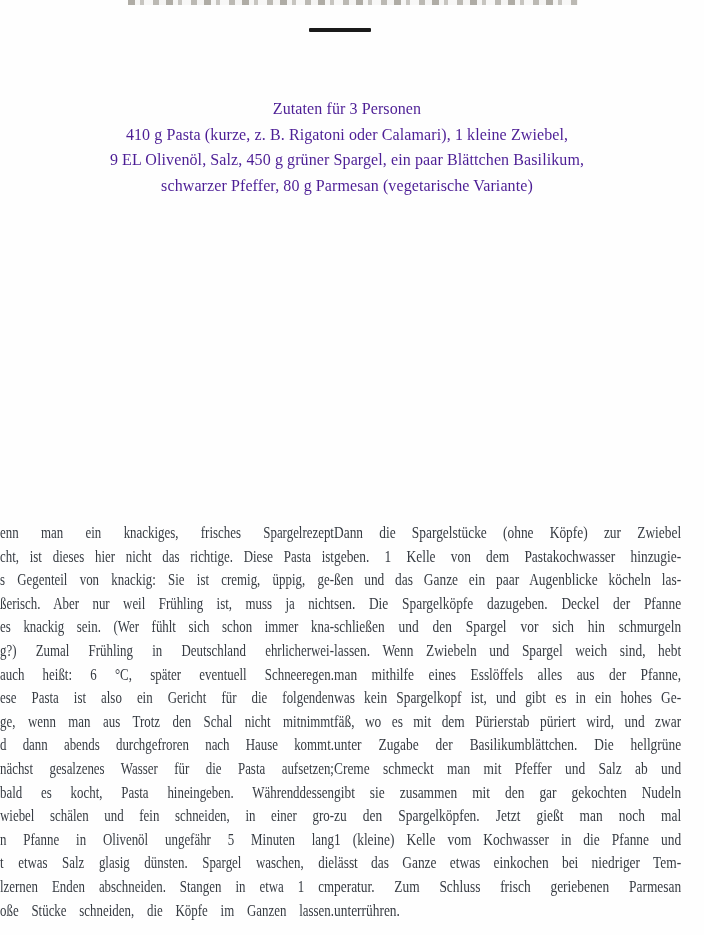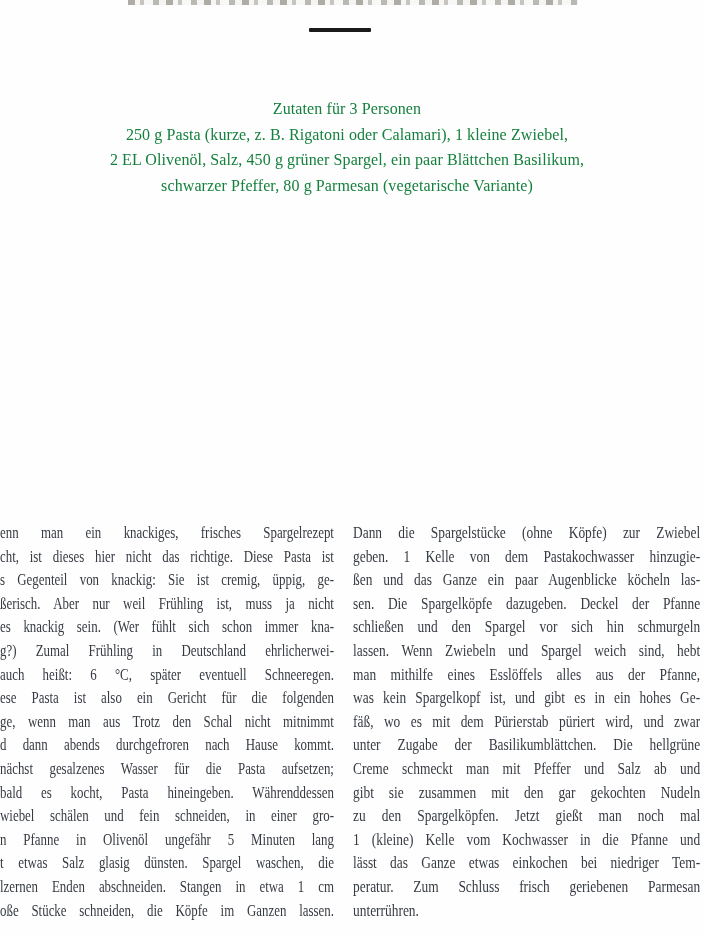--- a/index.html
+++ b/index.html
@@ -41,37 +41,37 @@
     background: #1a1a1a;
     border-radius: 1px;
   }
   
   .ingredients {
     position: absolute;
     top: 96px;
     left: 0;
     width: 694px;
     text-align: center;
-    color: #15803d;
+    color: #4c1d95;
     font-size: 16px;
     line-height: 25.5px;
     letter-spacing: 0.1px;
   }
   
   .columns {
     position: absolute;
     top: 521px;
     left: 0;
     width: 704px;
     display: flex;
   }
   .col {
     overflow: hidden;
   }
-  .col-left  { width: 334px; margin-right: 19px; }
+  .col-left  { width: 334px; }
   .col-right { width: 347px; font-family: Liberation Serif, serif; }
   .col-inner {
     width: 440px;
     transform-origin: 0 0;
   }
   .col-left  .col-inner { transform: scaleX(0.759); }
   .col-right .col-inner { transform: scaleX(0.789); }
   .line {
     font-size: 17px;
     line-height: 23.6px;
@@ -89,22 +89,22 @@
 
 <div class="page">
 
   <div class="clipped-title"></div>
 
   <div class="divider"></div>
 
   <div class="ingredients">
     <div>Zutaten für 3 Personen</div>
     <div>
-        <div>250 g Pasta (kurze, z. B. Rigatoni oder Calamari), 1 kleine Zwiebel,</div>
-        <div>2 EL Olivenöl, Salz, 450 g grüner Spargel, ein paar Blättchen Basilikum,</div>
+        <div>410 g Pasta (kurze, z. B. Rigatoni oder Calamari), 1 kleine Zwiebel,</div>
+        <div>9 EL Olivenöl, Salz, 450 g grüner Spargel, ein paar Blättchen Basilikum,</div>
         <div>schwarzer Pfeffer, 80 g Parmesan (vegetarische Variante)</div>
       </div>
   </div>
 
   <div class="columns">
     <div class="col col-left">
       <div class="col-inner">
           <div class="line">enn man ein knackiges, frisches Spargelrezept</div>
           <div class="line">cht, ist dieses hier nicht das richtige. Diese Pasta ist</div>
           <div class="line">s Gegenteil von knackig: Sie ist cremig, üppig, ge-</div>

